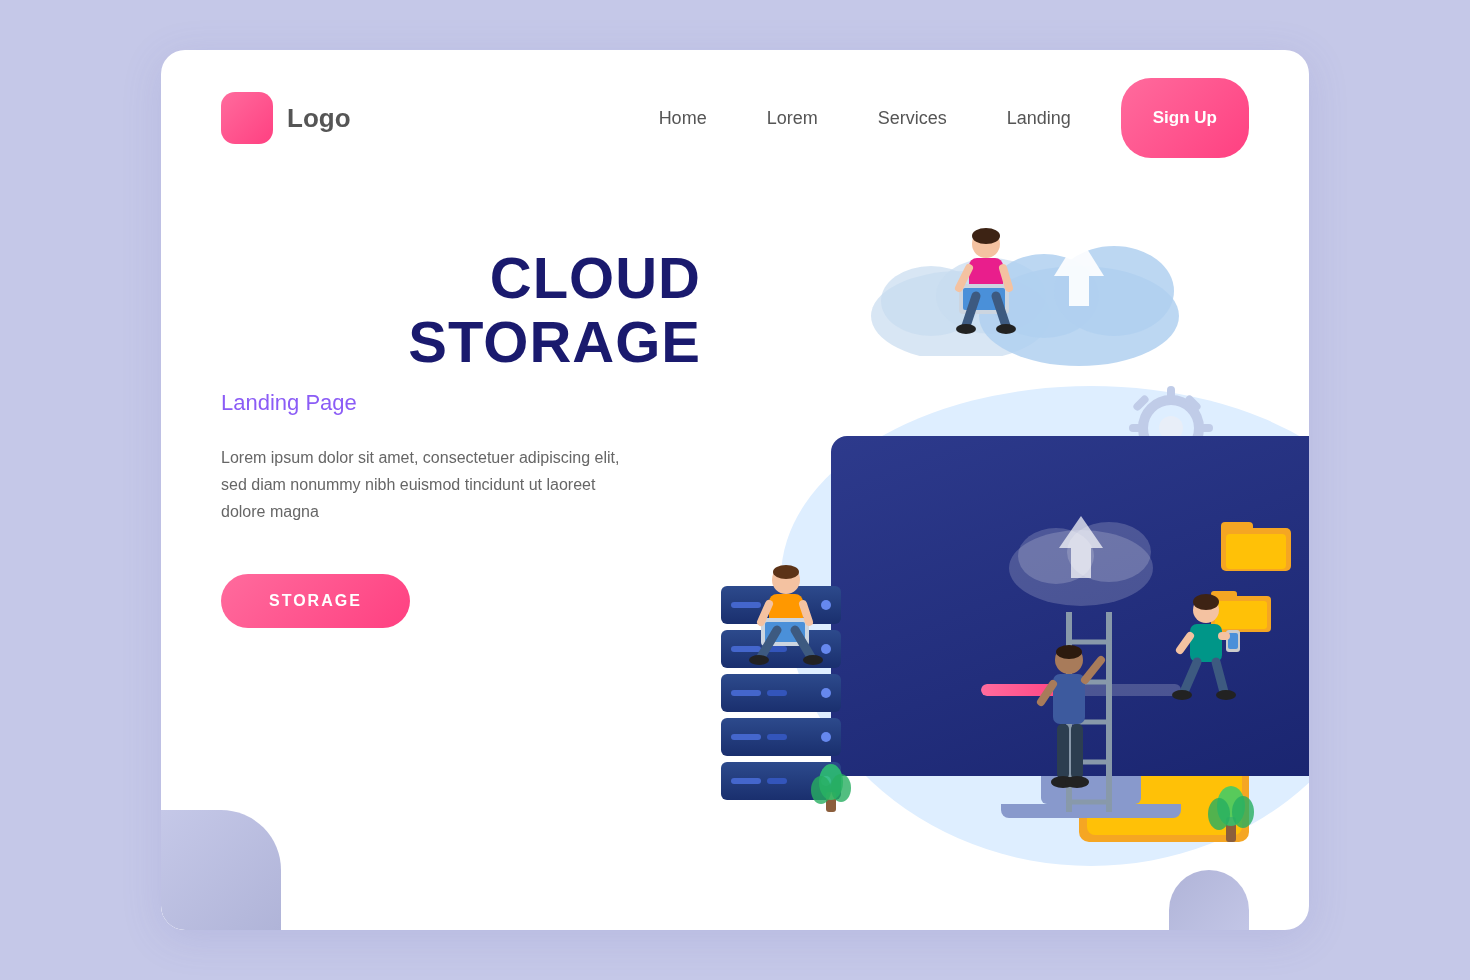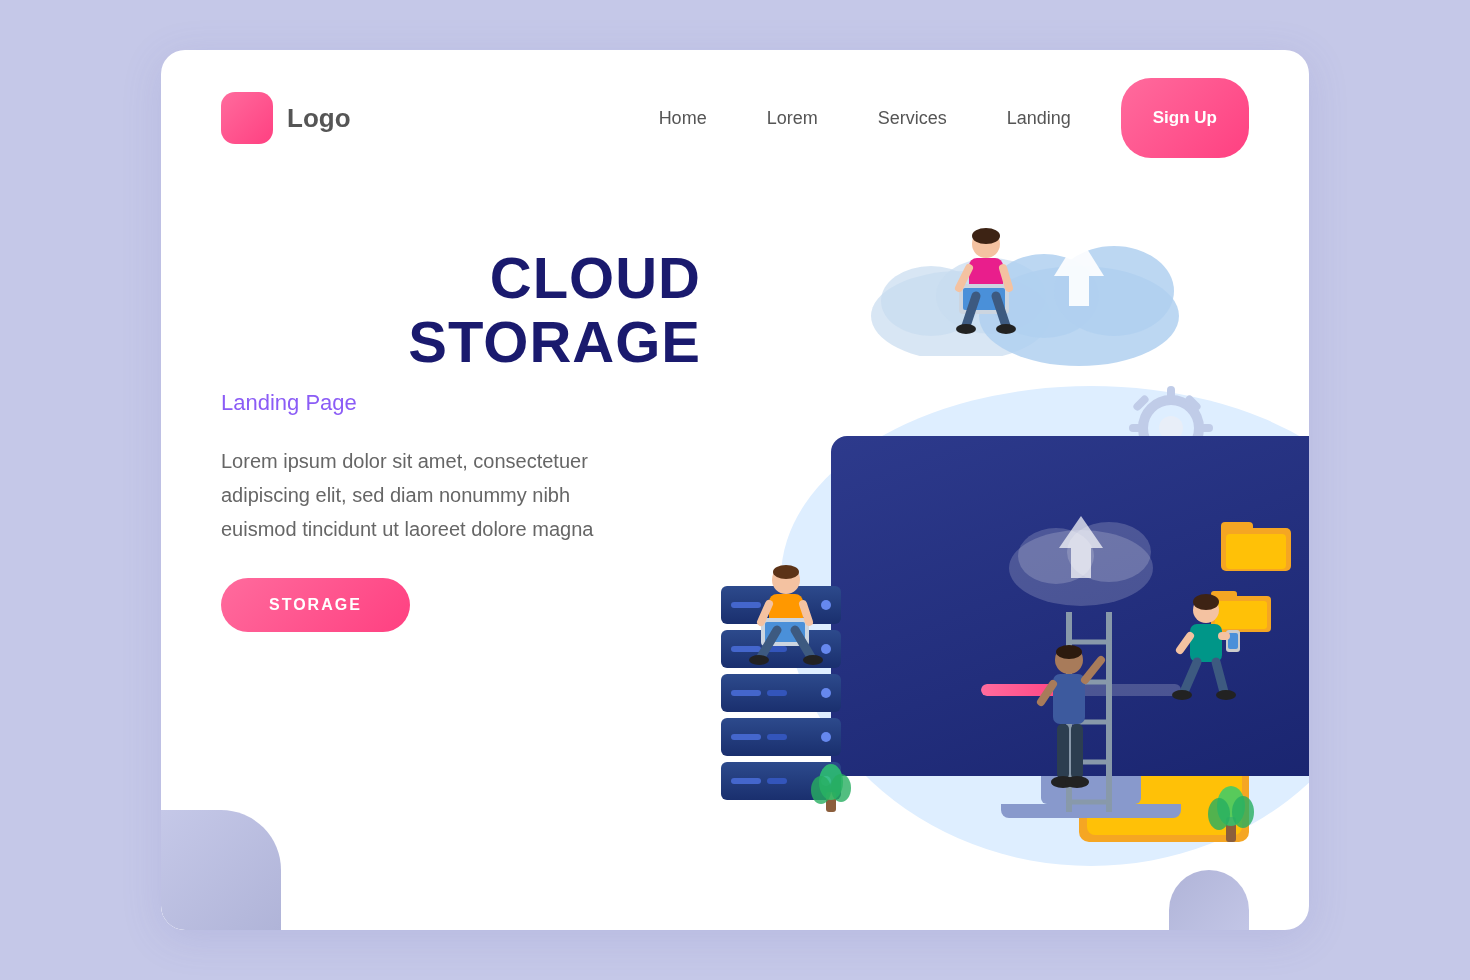--- a/index.html
+++ b/index.html
@@ -113,25 +113,25 @@
       margin-bottom: 16px;
       text-align: right;
     }
     .sub-title {
       font-size: 22px;
       font-weight: 500;
       color: #8b5cf6;
       margin-bottom: 28px;
     }
     .description {
-      font-size: 20px;
+      font-size: 16px;
       color: #666;
       line-height: 1.7;
       max-width: 400px;
-      margin-bottom: 32px;
+      margin-bottom: 49px;
     }
     .register-btn {
       background: linear-gradient(135deg, #ff6b9d, #ff4081);
       color: white;
       border: none;
       border-radius: 30px;
       padding: 18px 48px;
       font-size: 16px;
       font-weight: 700;
       cursor: pointer;

